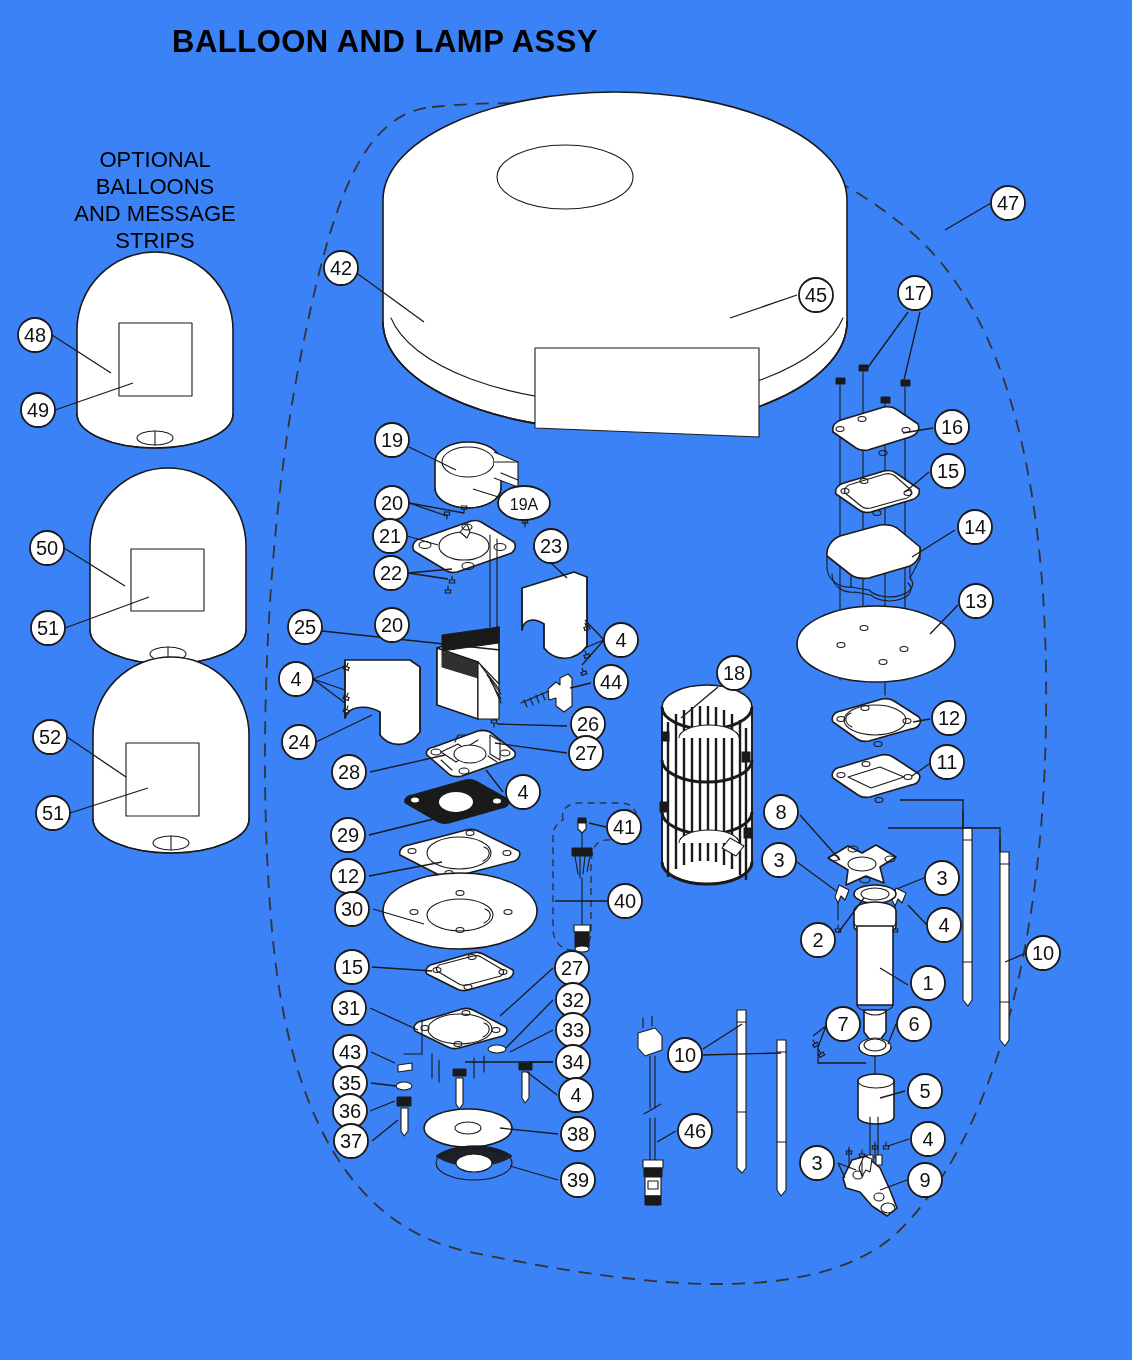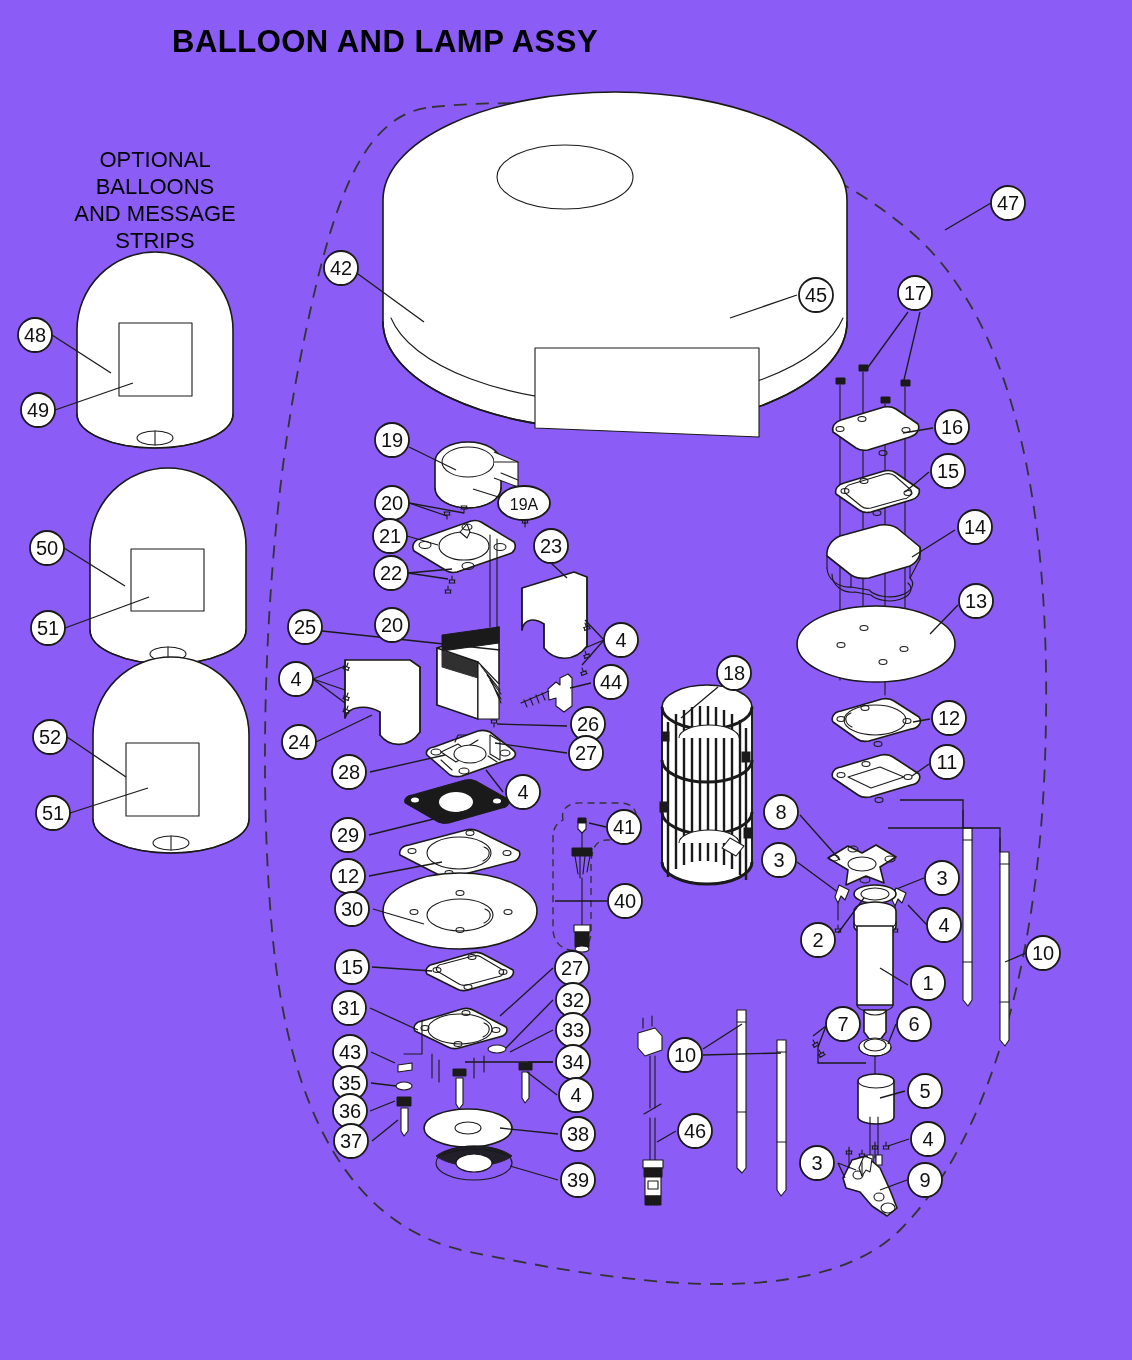--- a/index.html
+++ b/index.html
@@ -1,18 +1,18 @@
 <!DOCTYPE html>
 <html><head>
 <meta charset="utf-8">
 <style>
   html,body{margin:0;padding:0;background:#ffffff;}
   body{width:1132px;height:1360px;position:relative;
        font-family:"Liberation Sans", sans-serif;color:#000;}
-  #sheet{position:relative;width:1132px;height:1360px;overflow:hidden;background:#8b5cf6;}
+  #sheet{position:relative;width:1132px;height:1360px;overflow:hidden;background:#3b82f6;}
   svg{display:block;}
   .ttl{font-family:"Liberation Sans", sans-serif;font-weight:bold;
        font-size:31px;letter-spacing:0.5px;}
   .note{font-family:"Liberation Sans", sans-serif;font-size:22px;}
 </style>
 </head>
 <body>
 
 <div id="sheet">
 

